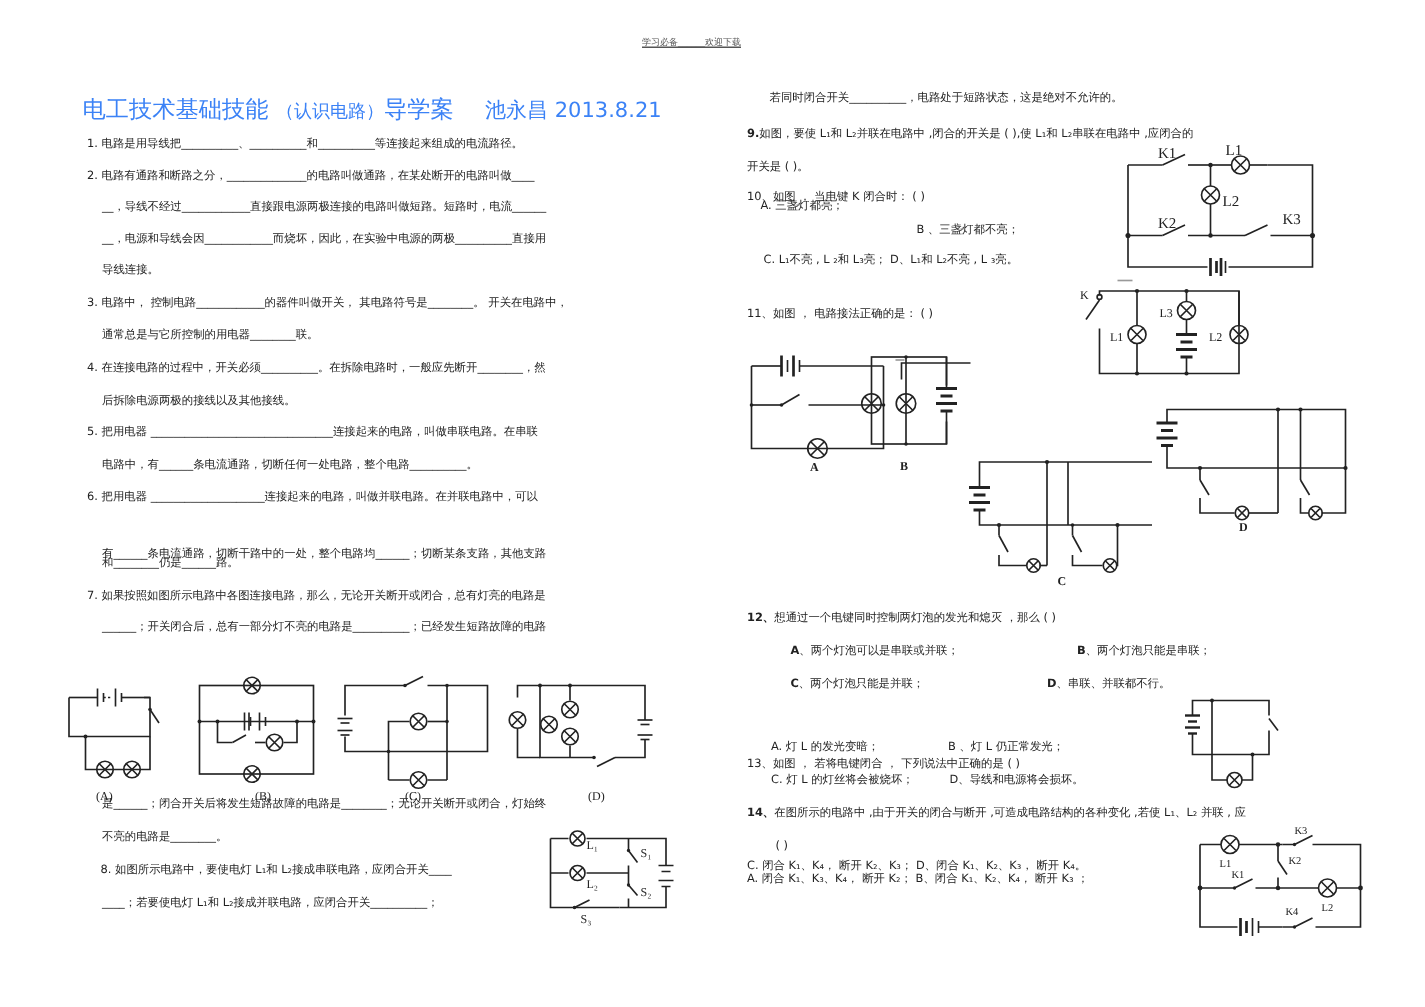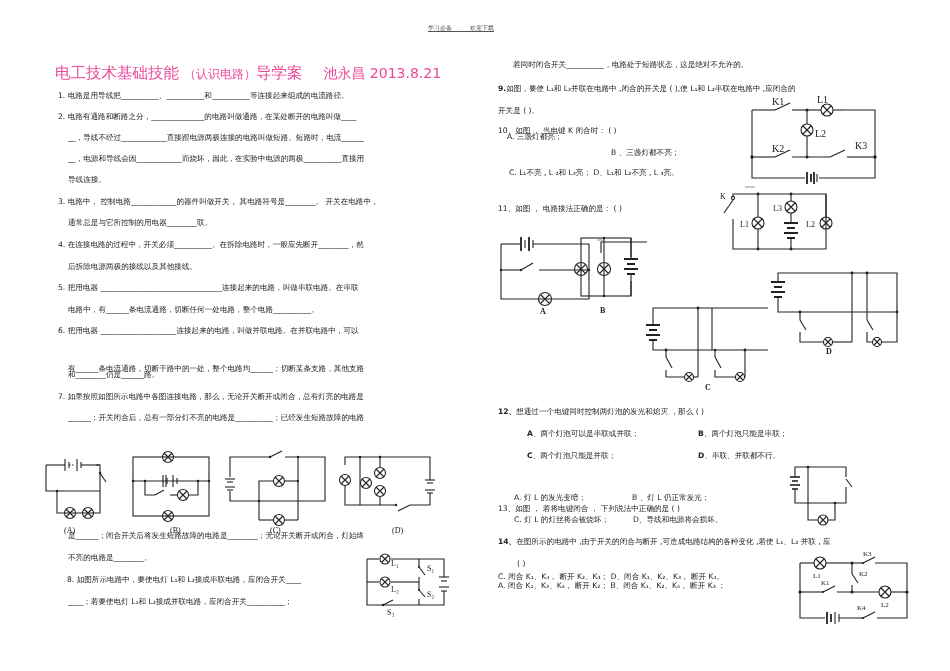--- a/index.html
+++ b/index.html
@@ -1,19 +1,19 @@
 <!DOCTYPE html>
 <html><head>
 <meta charset="utf-8">
 <style>
   html,body{margin:0;padding:0;background:#fff;}
   body{width:950px;height:671px;position:relative;overflow:hidden;font-family:"DejaVu Sans","Liberation Sans",sans-serif;color:#222;}
   .abs{position:absolute;white-space:nowrap;}
   .hdr{font-size:6px;color:#555;text-decoration:underline;}
-  .title{font-size:15.5px;color:#ec4899;}
+  .title{font-size:15.5px;color:#3b82f6;}
   .title .sub{font-size:12px;}
   .title .author{font-size:14px;margin-left:16px;}
   .t{font-size:7.6px;line-height:10px;color:#222;}
   .b{font-weight:bold;}
   svg{position:absolute;overflow:visible;}
   svg .w{stroke:#222;stroke-width:1.1;fill:none;}
   svg .d{fill:#222;}
   svg text{font-family:"Liberation Serif",serif;font-size:8px;fill:#222;}
 </style>
 </head>
@@ -359,21 +359,21 @@
   <circle class="w" cx="105" cy="72" r="4.5" fill="#fff"></circle>
     <path class="w" d="M102,69 L108,75 M108,69 L102,75"></path>
   <polyline class="w" points="109,72 125,72 125,42"></polyline>
   <text x="54" y="84" style="font-weight:bold">D</text>
 </svg>
 
 <div class="abs t" style="left:498px;top:407px;">
   <span class="b">12、</span><span>想通过一个电键同时控制两灯泡的发光和熄灭        ，那么 (          )</span>
 </div>
 <div class="abs t" style="left:527px;top:429px;"><span class="b">A</span><span>、两个灯泡可以是串联或并联；</span></div>
-<div class="abs t" style="left:698px;top:429px;"><span class="b">B</span><span>、两个灯泡只能是串联；</span></div>
+<div class="abs t" style="left:718px;top:429px;"><span class="b">B</span><span>、两个灯泡只能是串联；</span></div>
 <div class="abs t" style="left:527px;top:451px;"><span class="b">C</span><span>、两个灯泡只能是并联；</span></div>
 <div class="abs t" style="left:698px;top:451px;"><span class="b">D</span><span>、串联、并联都不行。</span></div>
 
 <div class="abs t" style="left:498px;top:464px;margin-top:40px;">13、如图 ， 若将电键闭合  ，  下列说法中正确的是    (          )</div>
 <div class="abs t" style="left:514px;top:493px;">A.    灯  L  的发光变暗；</div>
 <div class="abs t" style="left:632px;top:493px;">B     、灯  L  仍正常发光；</div>
 <div class="abs t" style="left:514px;top:515px;">C. 灯  L  的灯丝将会被烧坏；</div>
 <div class="abs t" style="left:633px;top:515px;">D、导线和电源将会损坏。</div>
 
 <svg style="left:790px;top:463px;" width="70" height="65">

